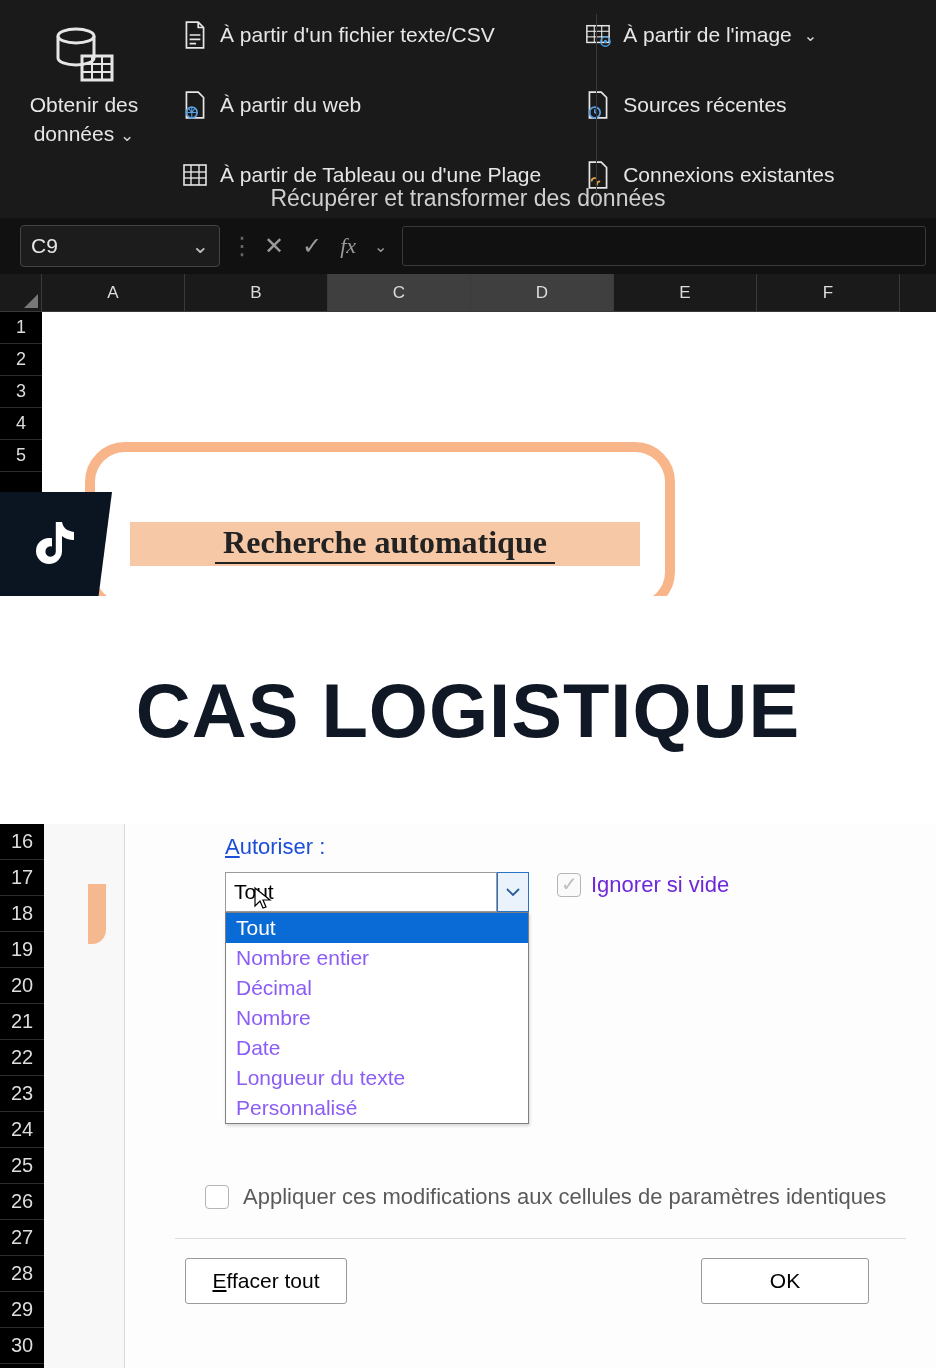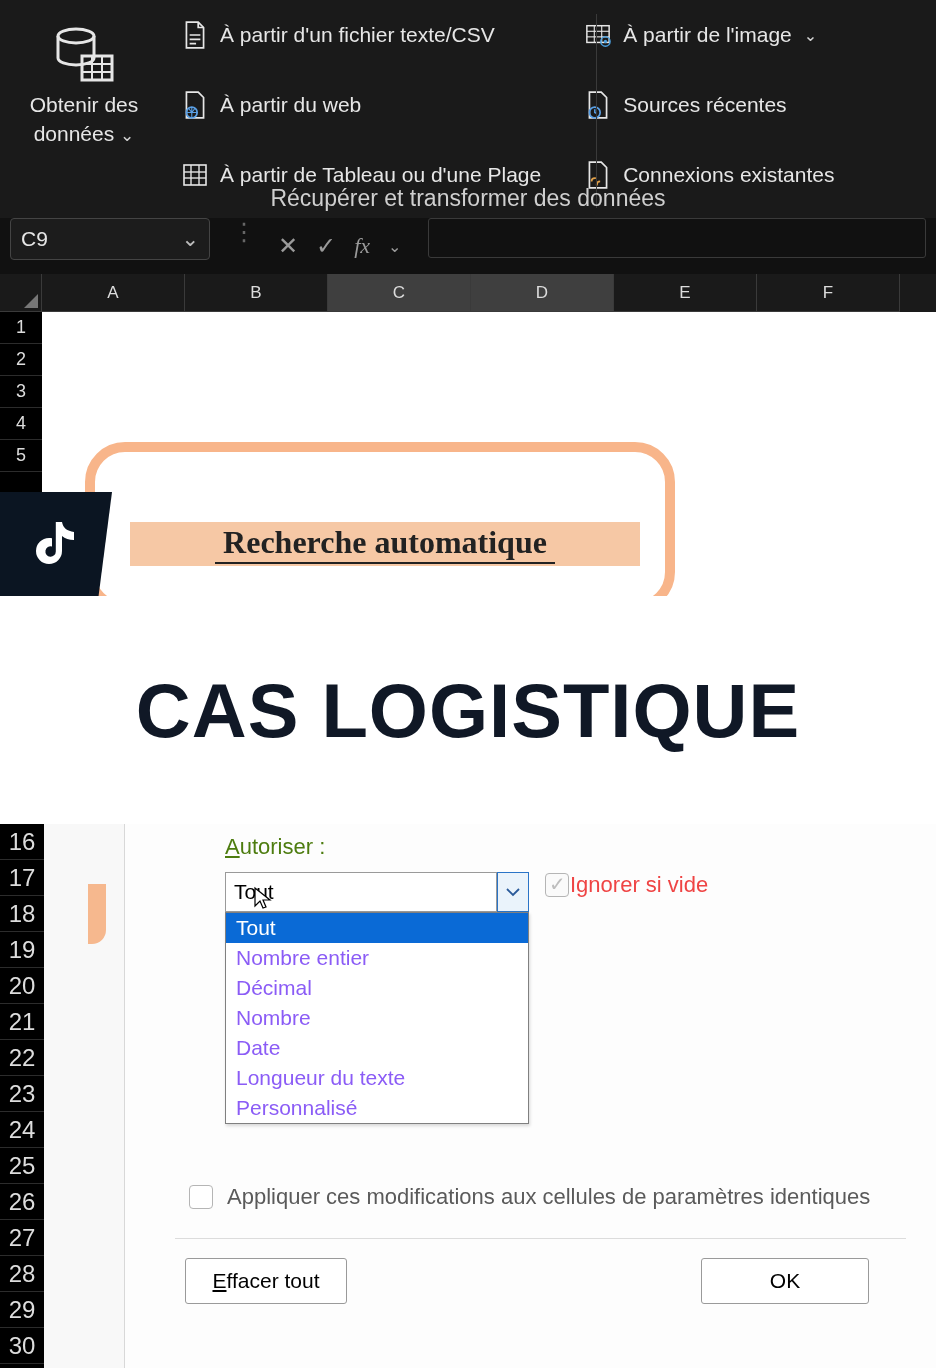--- a/index.html
+++ b/index.html
@@ -68,22 +68,23 @@
     background:#3a3a3a;
   }
   svg.ri { width: 26px; height: 30px; flex-shrink:0; }
   svg.ri-big { width: 64px; height: 64px; }
 
   
   .formula-bar {
     background: #111;
     height: 56px;
     display: flex;
-    padding: 0 10px 0 10px;
-    gap: 22px;
+    align-items: center;
+    padding: 0 10px 0 20px;
+    gap: 10px;
     color: #e6e6e6;
   }
   .name-box {
     background: #1c1c1c;
     border: 1px solid #444;
     border-radius: 4px;
     width: 200px;
     height: 42px;
     display: flex;
     align-items: center;
@@ -236,21 +237,21 @@
     left:0;
     width:100%;
     height:544px;
     display:flex;
     background:#fff;
   }
   .row-heads2{
     background:#000;
     color:#ddd;
     width:44px;
-    font-size:24px;
+    font-size:20px;
   }
   .row-heads2 div{
     height:36px;
     display:flex;
     align-items:center;
     justify-content:center;
     border-bottom:1px solid #2c2c2c;
   }
   .dialog-area{
     flex:1;
@@ -272,21 +273,21 @@
     top:0;
     right:0;
     bottom:0;
     background:#fdfdfd;
     border-left:1px solid #d8d8d8;
   }
   .dlg-label{
     position:absolute;
     left:100px; top:10px;
     font-size:22px;
-    color:#4d7c0f;
+    color:#1d4ed8;
   }
   .dlg-label .ul{ text-decoration: underline; }
   .combo{
     position:absolute;
     left:100px; top:48px;
     width:272px; height:40px;
     border:1px solid #9a9a9a;
     background:#fff;
     display:flex;
     align-items:center;
@@ -303,23 +304,23 @@
   }
   .combo-btn svg{width:14px;height:10px;}
   .cursor{
     position:absolute;
     left:128px; top:62px;
     width:20px; height:26px;
     z-index:5;
   }
   .ignore{
     position:absolute;
-    left:420px; top:48px;
-    display:flex; align-items:center; gap:1px;
-    color:#ef4444; font-size:22px;
+    left:432px; top:48px;
+    display:flex; align-items:center; gap:10px;
+    color:#6d28d9; font-size:22px;
   }
   .chkbox{
     width:24px;height:24px;
     border:1px solid #b5b5b5;
     border-radius:4px;
     background:#fafafa;
     position:relative;
   }
   .chkbox.checked::after{
     content:"✓";
@@ -341,21 +342,21 @@
     font-size:21px;
     color:#8b5cf6;
     cursor:pointer;
   }
   .dropdown .opt.sel{
     background:#0a6ad6;
     color:#fff;
   }
   .apply{
     position:absolute;
-    left:64px; top:360px;
+    left:80px; top:360px;
     display:flex; align-items:center; gap:14px;
     color:#5a5a5a; font-size:22px;
   }
   .chkbox2{
     width:24px;height:24px;
     border:1px solid #b5b5b5;
     border-radius:4px;
     background:#fff;
   }
   .dlg-sep{

